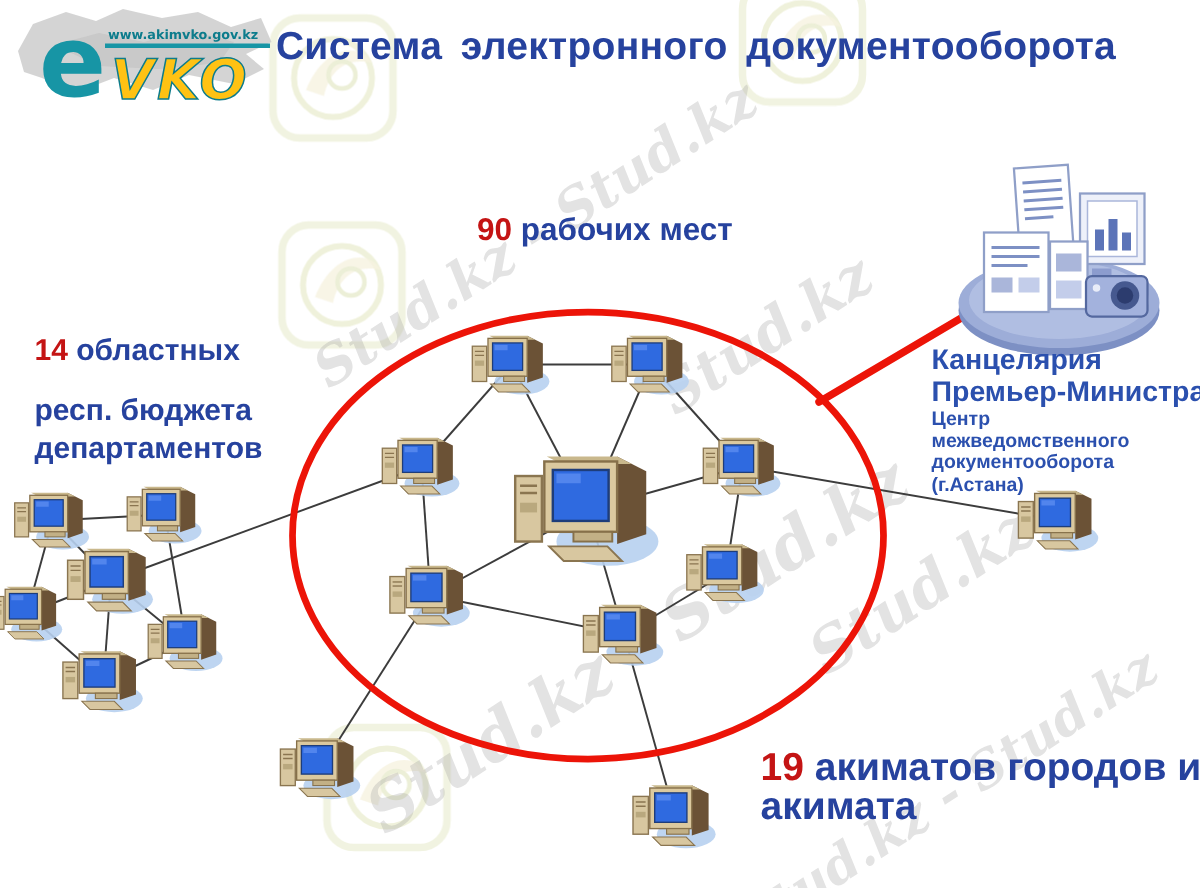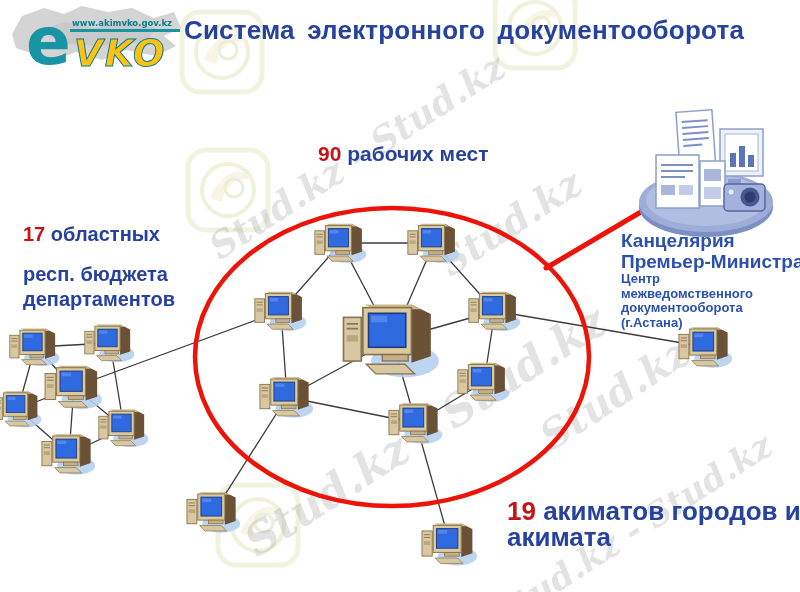--- a/index.html
+++ b/index.html
@@ -167,21 +167,21 @@
     <circle cx="120" cy="94" r="9.5" fill="#46598f"></circle>
     <circle cx="120" cy="94" r="5.5" fill="#2c3c6e"></circle>
     <circle cx="101" cy="89" r="2.5" fill="#e8ecf8"></circle>
   </svg>
 
   <div class="ann" style="left:318px;top:141px;font-size:21px;line-height:26px;">
     <div><span class="num">90</span><span> рабочих мест</span></div>
   </div>
 
   <div class="ann" style="left:23px;top:222px;font-size:20px;line-height:25px;">
-    <div><span class="num">17</span><span> областных</span></div>
+    <div><span class="num">14</span><span> областных</span></div>
     <div style="margin-top:15px;">респ. бюджета</div>
     <div>департаментов</div>
   </div>
 
   <div class="ann" style="left:55px;top:535px;font-size:21.5px;line-height:27px;">
   </div>
 
   <div class="ann" style="left:507px;top:498px;font-size:26px;line-height:26px;">
     <div><span class="num">19</span><span> акиматов городов и</span></div>
     <div>акимата</div>

